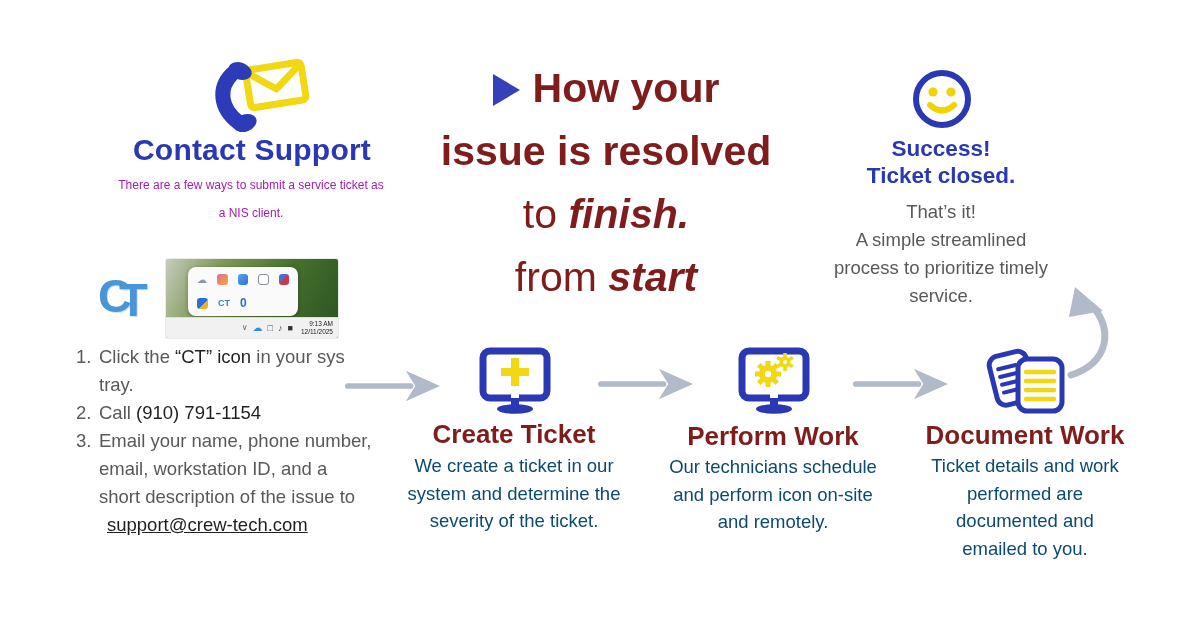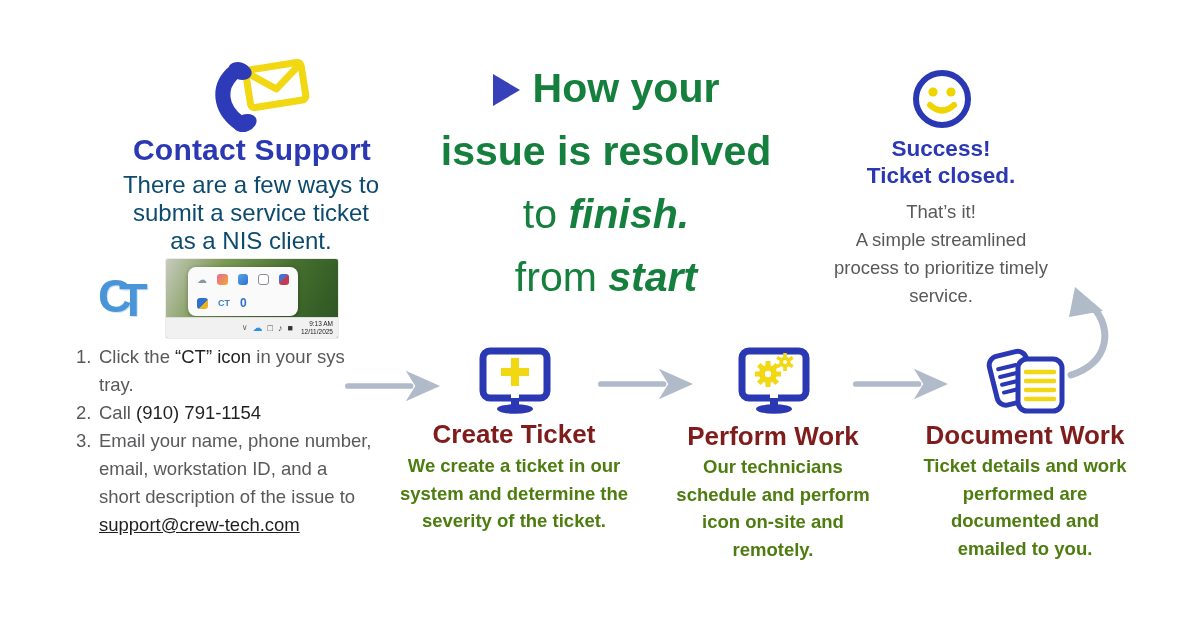--- a/index.html
+++ b/index.html
@@ -11,21 +11,21 @@
   }
   .abs { position:absolute; }
 
   
   .contact-heading {
     left:124px; top:133px; width:256px; text-align:center;
     color:#2b38b4; font-size:30px; font-weight:800; letter-spacing:.2px;
   }
   .contact-desc {
     left:118px; top:171px; width:266px; text-align:center;
-    color:#0c4a6e; font-size:24px; line-height:28px;
+    color:#a21caf; font-size:12px; line-height:28px;
   }
   .ct-logo {
     left:98px; top:268px; font-size:47px; font-weight:bold;
     color:#4a94d8; letter-spacing:-13px; text-shadow:1px 1px 0 #cfe4f5;
   }
   .ct-logo .t-shift { position:relative; top:4px; }
 
   
   .tray-shot {
     left:166px; top:259px; width:172px; height:79px; border-radius:2px;
@@ -56,41 +56,41 @@
   .tb.chev { color:#666; font-size:8px; }
   .tb.cloud { color:#2f8fe0; font-size:10px; }
   .tb.dark { color:#333; }
   .tb-time { font-size:6.5px; line-height:8px; color:#222; text-align:right; margin-left:3px; }
 
   
   .steps-list { left:76px; top:343px; width:296px; color:#58595b; font-size:18.5px; line-height:28px; list-style:none; }
   .steps-list li { position:relative; padding-left:23px; margin:0; }
   .steps-list .num { position:absolute; left:0; top:0; }
   .dark { color:#1f1f1f; }
-  .email-link { color:#1f1f1f; text-decoration:underline; cursor:pointer; }
-
-  
-  .headline { left:404px; top:57px; width:404px; text-align:center; color:#15803d; }
+  .email-link { color:#1f1f1f; text-decoration:underline; cursor:pointer;margin-left:8px; }
+
+  
+  .headline { left:404px; top:57px; width:404px; text-align:center; color:#7f1d1d; }
   .hl-line { font-size:41px; line-height:63px; font-weight:800; white-space:nowrap; }
   .hl-line .light { font-weight:400; }
   .hl-line em { font-style:italic; font-weight:800; }
   .play-tri {
     display:inline-block; width:0; height:0; margin-right:13px; vertical-align:-4px;
     border-left:27px solid #3640b8; border-top:16px solid transparent; border-bottom:16px solid transparent;
   }
 
   
   .success-heading { left:841px; top:135px; width:200px; text-align:center;
     color:#2b38b4; font-size:22.5px; font-weight:800; line-height:27px; }
   .success-text { left:832px; top:198px; width:218px; text-align:center;
     color:#58595b; font-size:18.5px; line-height:28px; }
 
   
   .step-title { text-align:center; color:#7f1d1d; font-size:26px; font-weight:800; width:220px; }
-  .step-desc  { text-align:center; color:#4d7c0f; font-size:18.5px; line-height:27.5px;font-weight:bold; }
+  .step-desc  { text-align:center; color:#0c4a6e; font-size:18.5px; line-height:27.5px; }
   .t-create   { left:404px; top:419px; }
   .d-create   { left:389px; top:452px; width:250px; }
   .t-perform  { left:663px; top:421px; }
   .d-perform  { left:668px; top:453px; width:210px; }
   .t-document { left:915px; top:420px; }
   .d-document { left:922px; top:452px; width:206px; }
 </style>
 </head>
 <body>
 

